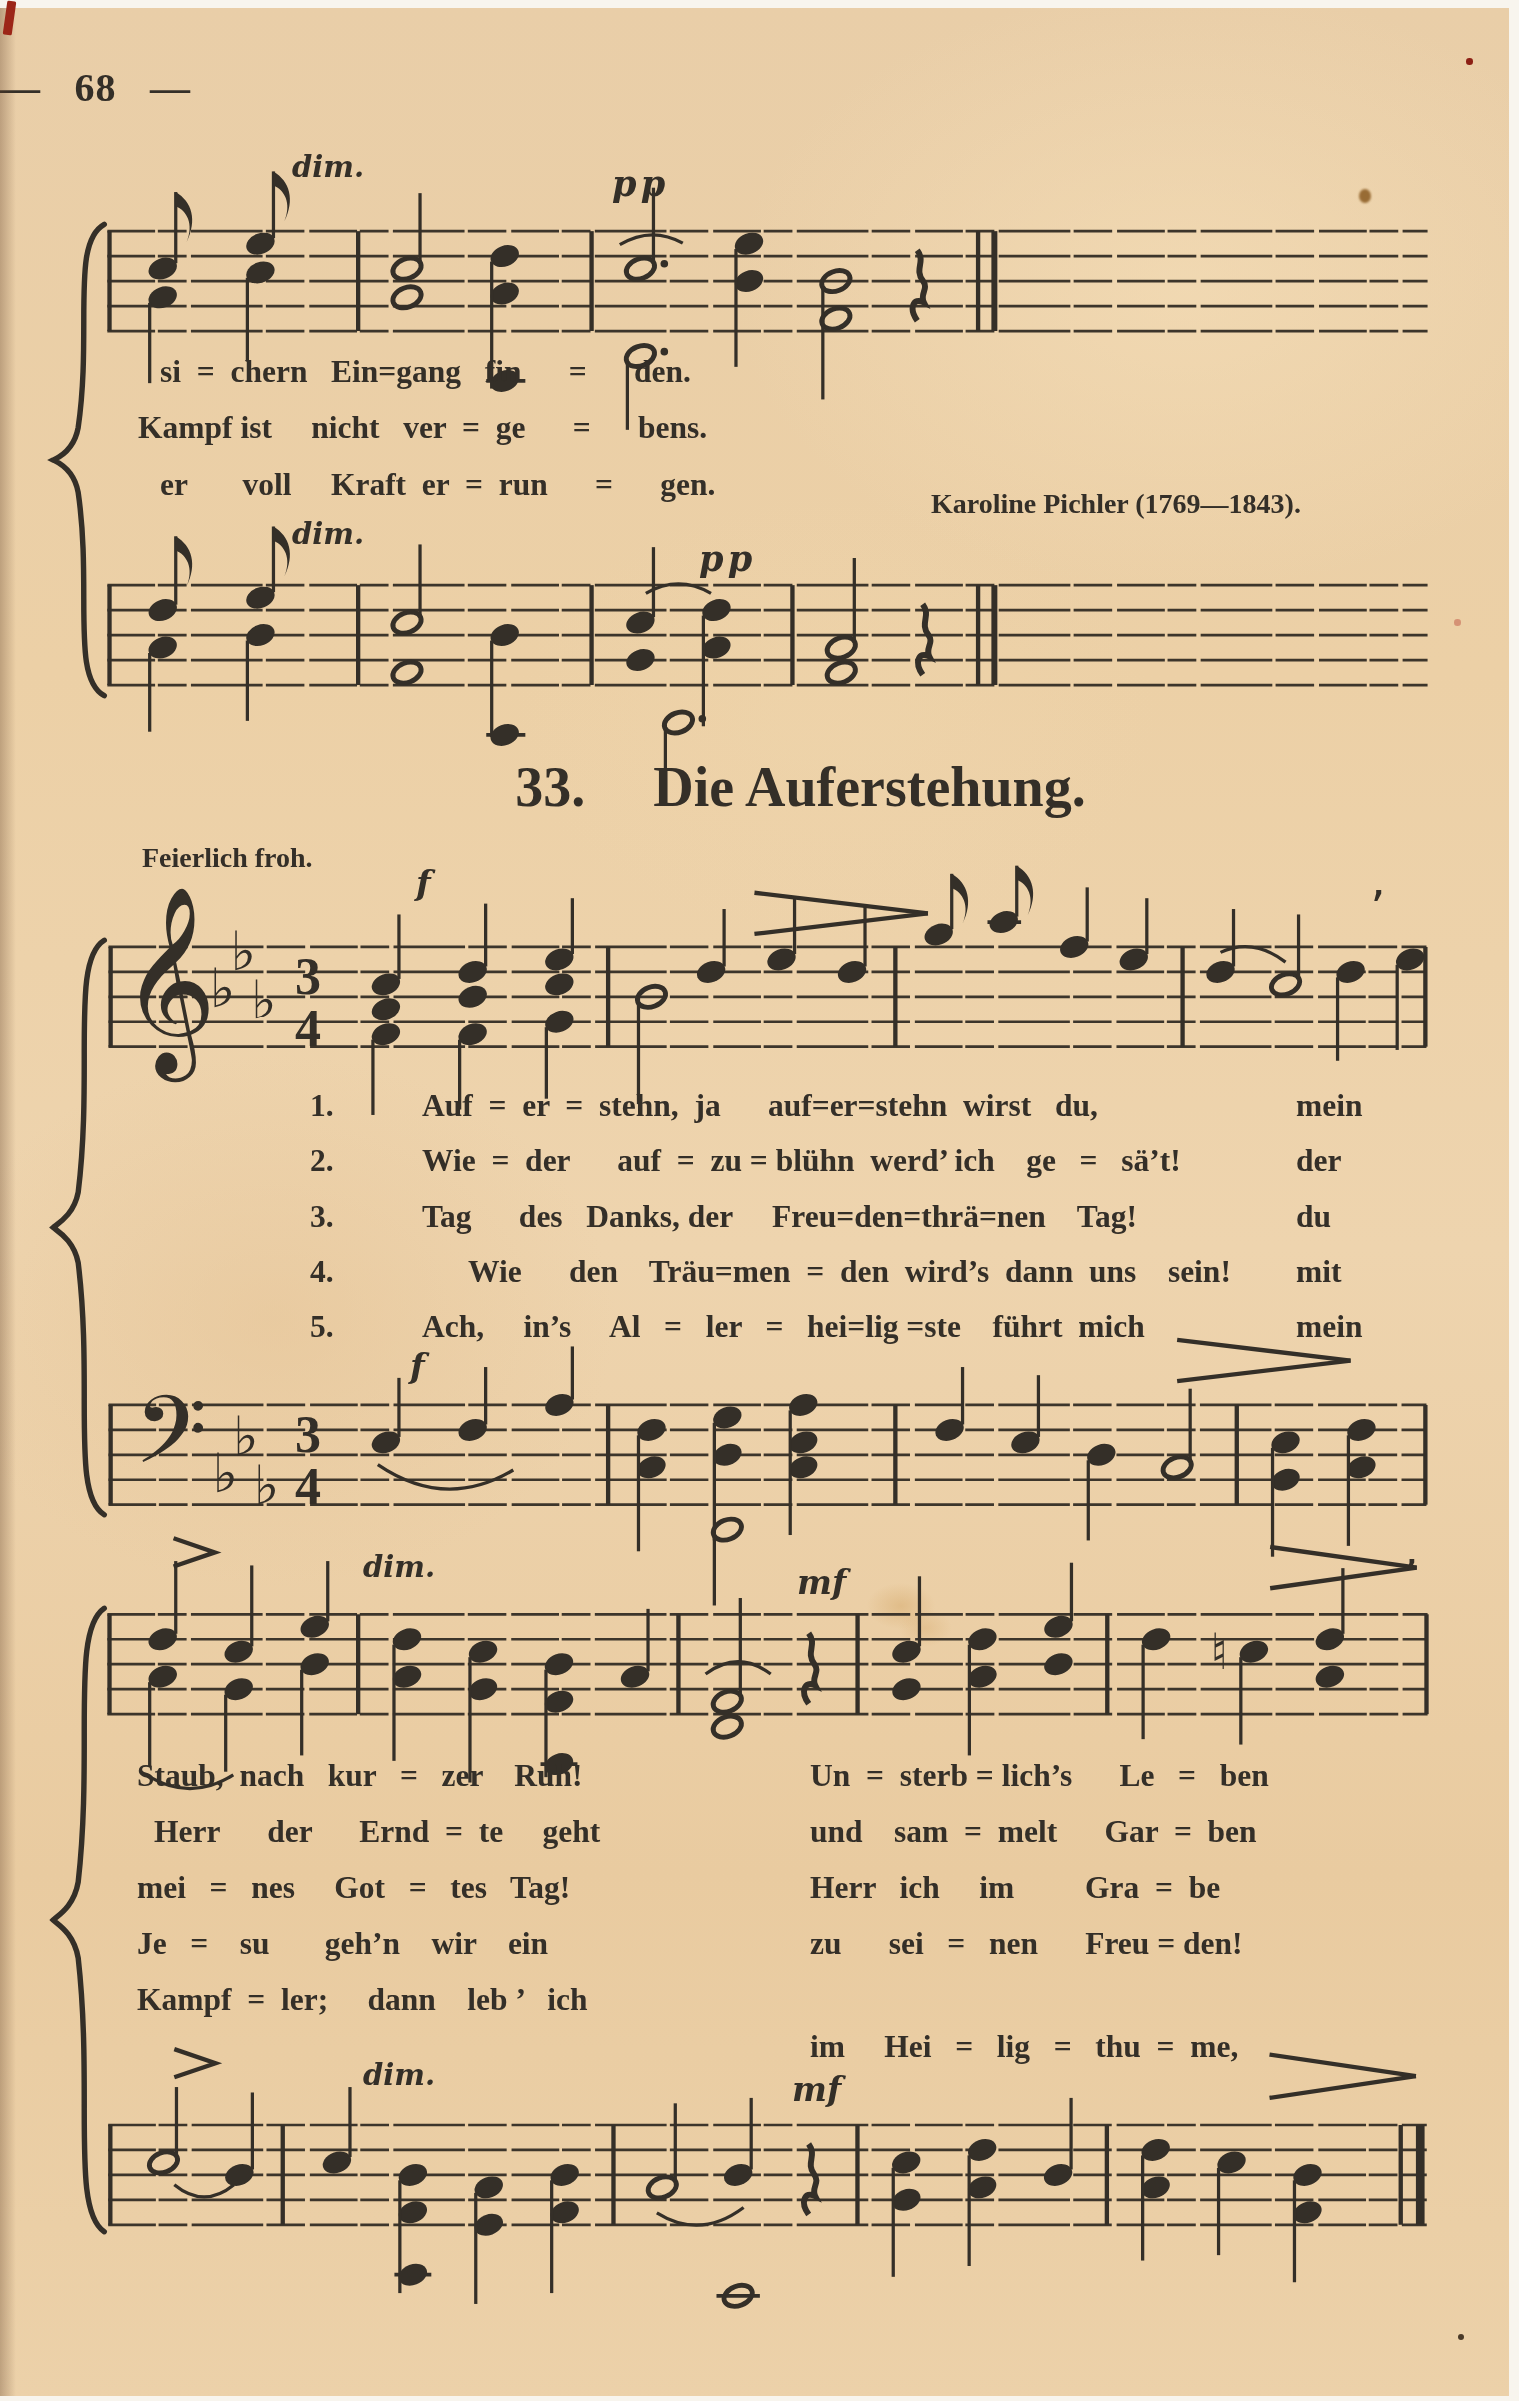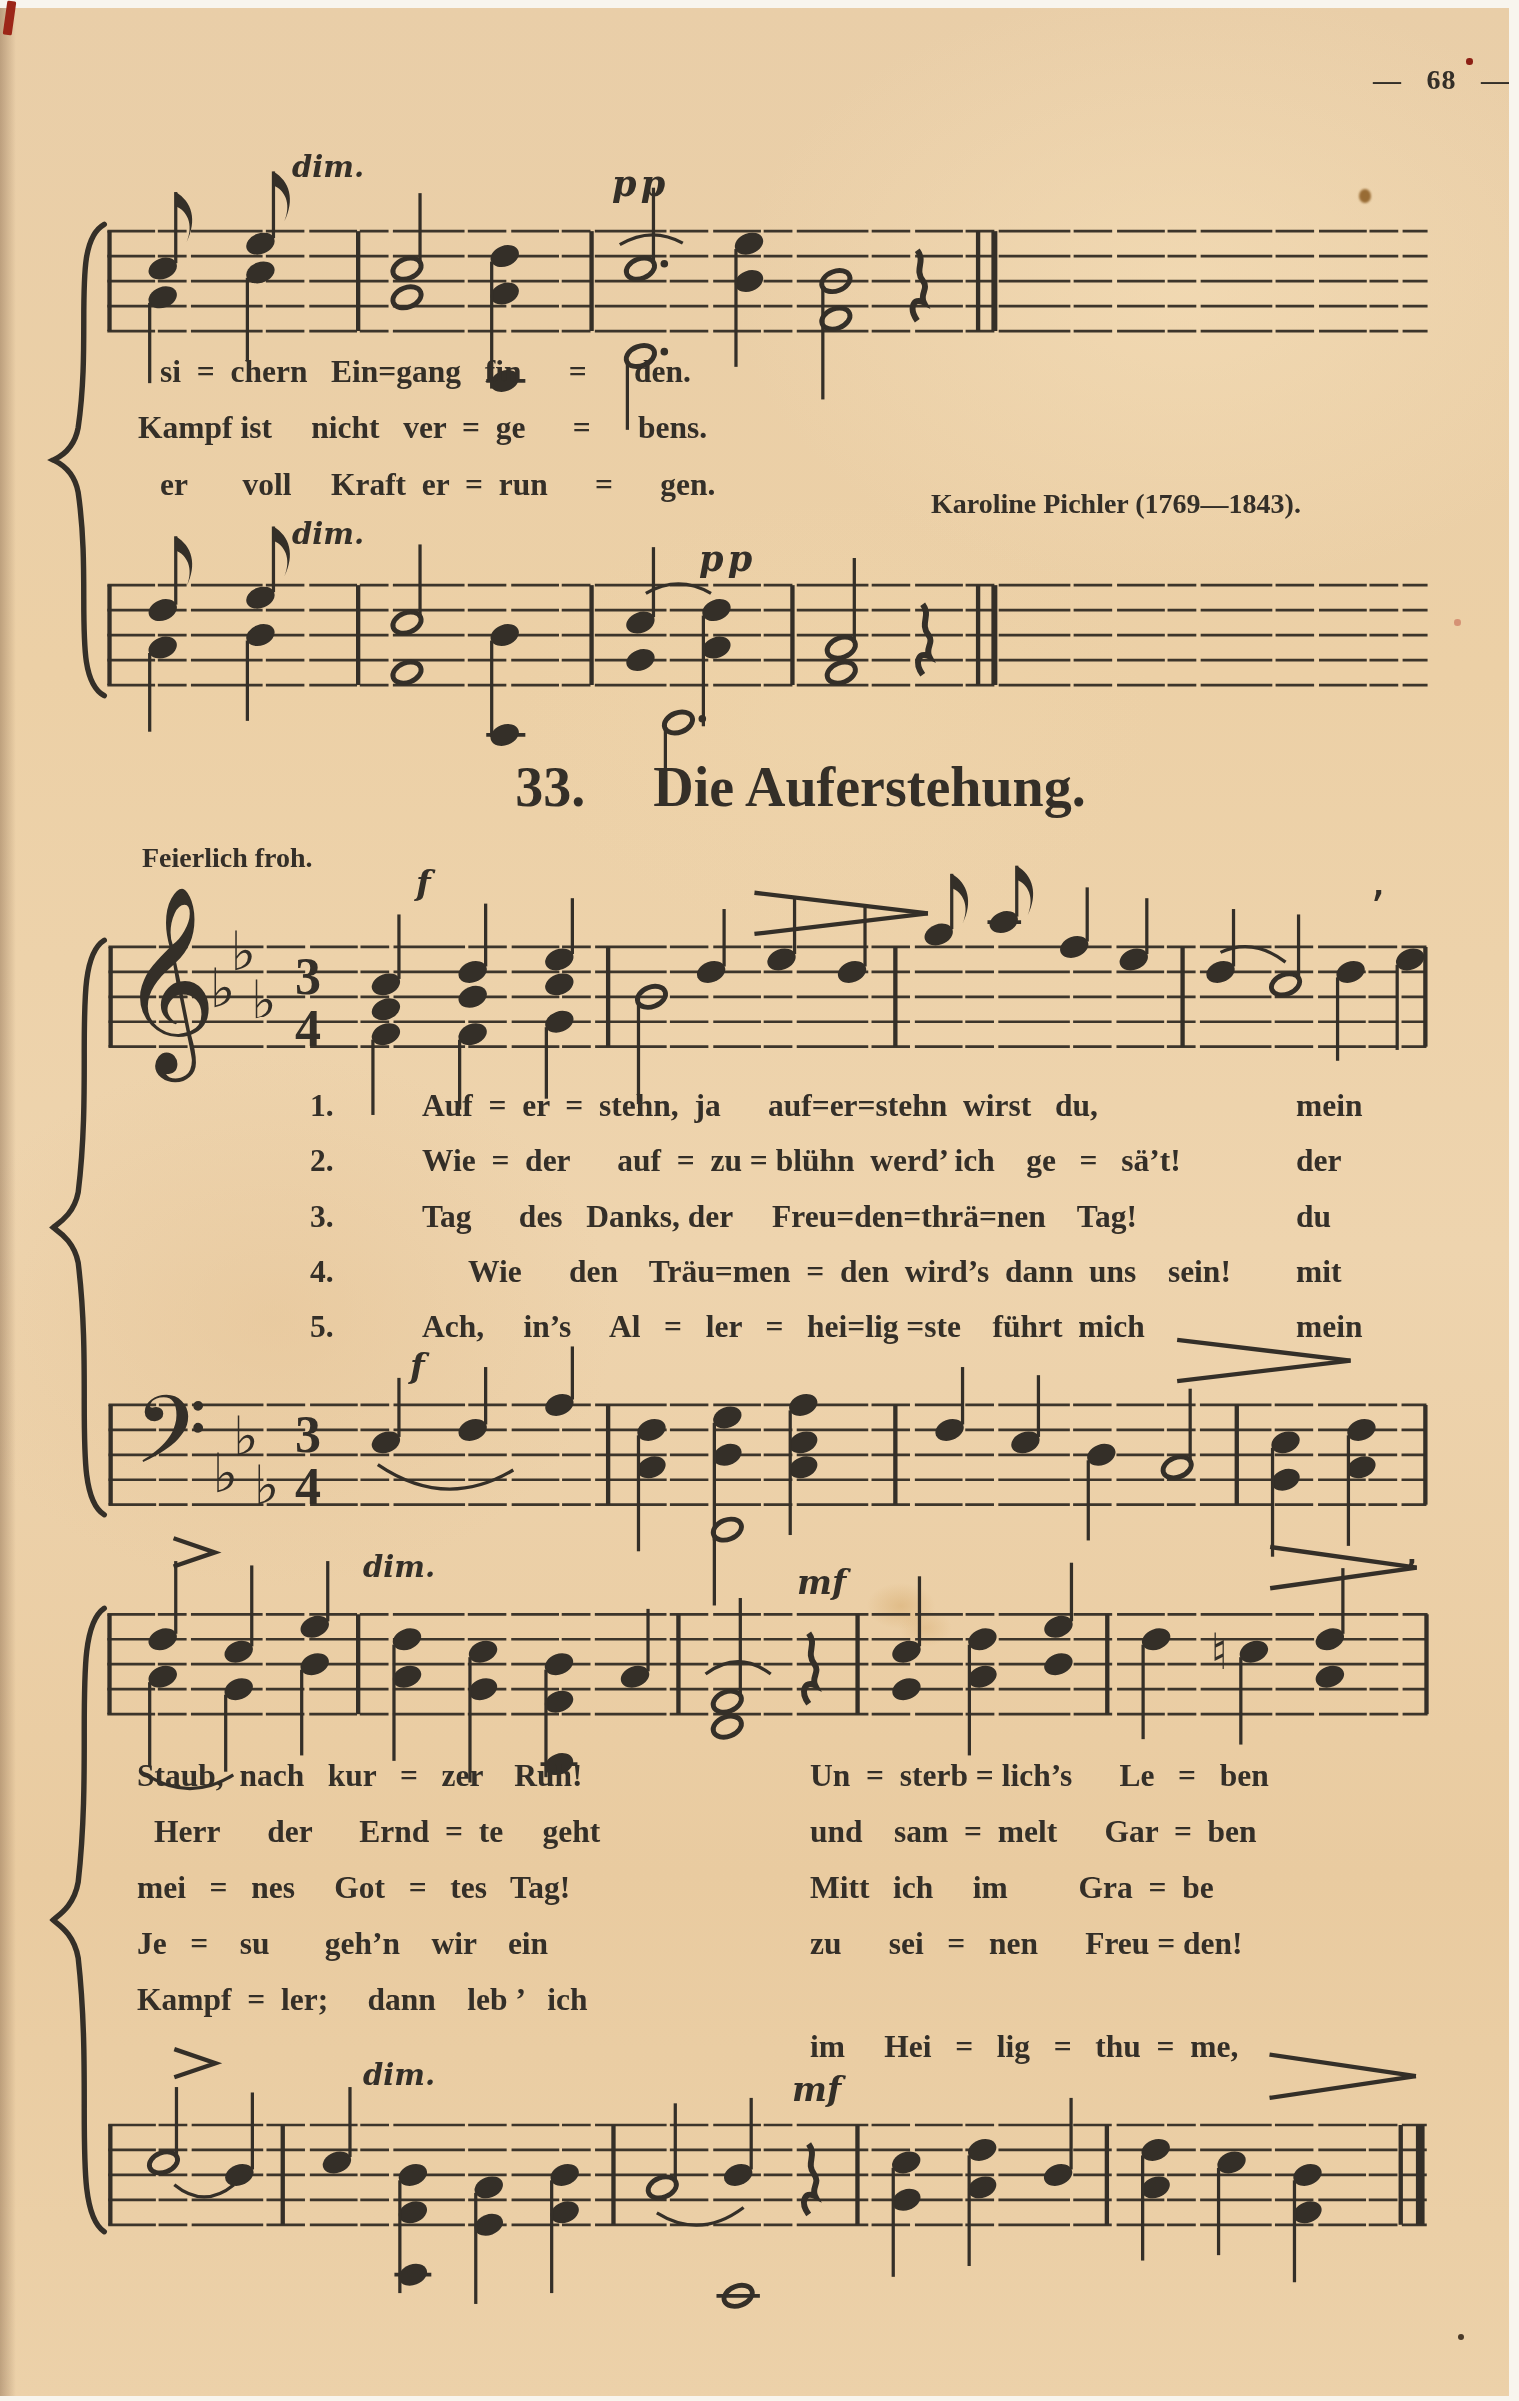--- a/index.html
+++ b/index.html
@@ -40,21 +40,21 @@
           <ellipse rx="27" ry="19" transform="rotate(-21)" fill="#342f28"></ellipse>
         </g>
       <g id="nh">
           <ellipse rx="27" ry="18" transform="rotate(-21)" fill="none" stroke="#342f28" stroke-width="9"></ellipse>
         </g>
       <path id="rq" d="M0,0 C16,22 -6,34 10,56 C22,72 4,80 12,96 C-8,86 -16,108 0,130" fill="none" stroke="#342f28" stroke-width="11"></path>
       <path id="fl8" d="M0,0 C30,18 40,52 20,92 C34,58 20,34 0,26 Z" fill="#342f28"></path>
     </defs>
   </svg>
 
-  <div class="abs frak" style="left:0;right:10px;top:64px;text-align:right;font-size:28px;letter-spacing:1.1px;">—   68   —</div>
+  <div class="abs frak" style="left:0;right:10px;top:64px;text-align:left;font-size:40px;letter-spacing:1.1px;">—   68   —</div>
 
   <svg class="abs brace-svg" style="left:52px;top:221px" width="60" height="478" viewBox="0 0 110 880">
     <path class="brace" d="M96,6 C34,40 74,200 48,380 C40,424 10,436 2,440 C10,444 40,456 48,500 C74,680 34,840 96,874"></path>
   </svg>
 
   <span class="abs dyn" style="left:292px;top:150px;font-size:29px;">dim.</span>
   <span class="abs dyn" style="left:612px;top:163px;font-size:35px;letter-spacing:4.3px;">pp</span>
 
   <svg class="abs" style="left:103px;top:128px" width="1330" height="304" viewBox="0 0 2450 560">
     <g class="sl">
@@ -411,21 +411,21 @@
     <div class="abs" style="top:0;width:100%;">
       <span class="abs frak" style="left:137px;font-size:31.5px;">Staub,  nach   kur   =   zer    Ruh!</span>
       <span class="abs frak" style="left:810px;font-size:31.5px;">Un  =  sterb = lich’s      Le   =   ben</span>
     </div>
     <div class="abs" style="top:56px;width:100%;">
       <span class="abs frak" style="left:154px;font-size:31.5px;">Herr      der      Ernd  =  te     geht</span>
       <span class="abs frak" style="left:810px;font-size:31.5px;">und    sam  =  melt      Gar  =  ben</span>
     </div>
     <div class="abs" style="top:112px;width:100%;">
       <span class="abs frak" style="left:137px;font-size:31.5px;">mei   =   nes     Got   =   tes   Tag!</span>
-      <span class="abs frak" style="left:810px;font-size:31.5px;">Mitt   ich     im         Gra  =  be</span>
+      <span class="abs frak" style="left:810px;font-size:31.5px;">Herr   ich     im         Gra  =  be</span>
     </div>
     <div class="abs" style="top:168px;width:100%;">
       <span class="abs frak" style="left:137px;font-size:31.5px;">Je   =    su       geh’n    wir    ein</span>
       <span class="abs frak" style="left:810px;font-size:31.5px;">zu      sei   =   nen      Freu = den!</span>
     </div>
     <div class="abs" style="top:224px;width:100%;">
       <span class="abs frak" style="left:137px;font-size:31.5px;">Kampf  =  ler;     dann    leb ’   ich</span>
       <span class="abs frak" style="left:810px;font-size:31.5px;margin-top:47px;">im     Hei   =   lig   =   thu  =  me,</span>
     </div>
   </div>

